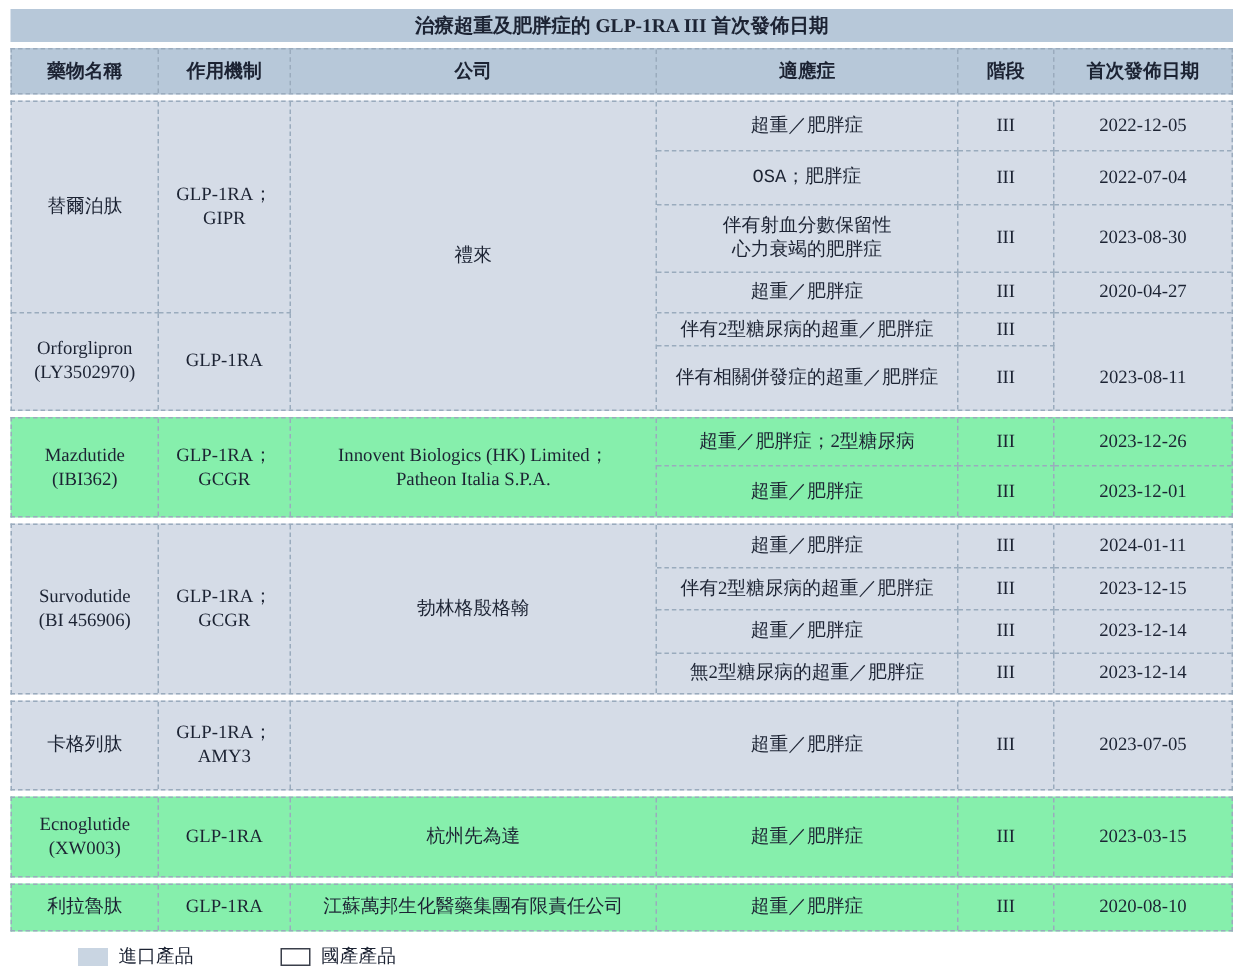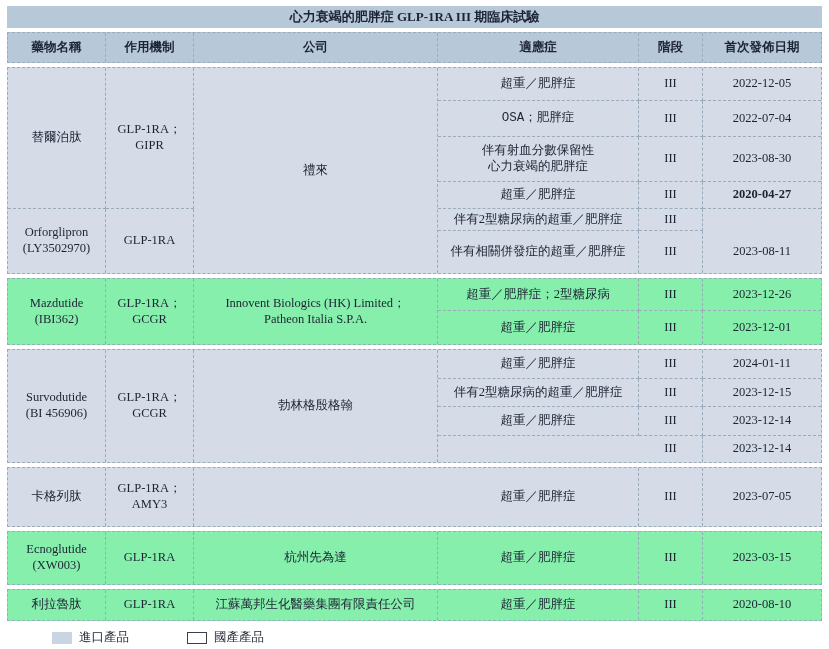--- a/index.html
+++ b/index.html
@@ -44,21 +44,21 @@
   .swatch-imported{background:#c9d5e2;}
   .swatch-domestic{background:#fff;border:1px solid #3a3f4a;}
   .legend-item{display:flex;align-items:center;}
   .legend-item + .legend-item{margin-left:58px;}
 </style>
 </head>
 <body>
 
 <div class="page">
 
-  <div class="title-bar">心力衰竭的肥胖症 GLP-1RA III 期臨床試驗</div>
+  <div class="title-bar">治療超重及肥胖症的 GLP-1RA III 首次發佈日期</div>
 
   <div class="grid header-row">
     <div class="cell br">藥物名稱</div>
     <div class="cell br">作用機制</div>
     <div class="cell br">公司</div>
     <div class="cell br">適應症</div>
     <div class="cell br">階段</div>
     <div class="cell">首次發佈日期</div>
   </div>
 
@@ -76,21 +76,21 @@
         <div class="cell bb" style="grid-area: 1 / 6 / span 1;">2022-12-05</div>
         <div class="cell br bb" style="grid-area: 2 / 4 / span 1; font-family: Liberation Mono, monospace;">OSA；肥胖症</div>
         <div class="cell br bb" style="grid-area: 2 / 5 / span 1;">III</div>
         <div class="cell bb" style="grid-area: 2 / 6 / span 1;">2022-07-04</div>
         <div class="cell br bb" style="grid-area: 3 / 4 / span 1;">伴有射血分數保留性
 心力衰竭的肥胖症</div>
         <div class="cell br bb" style="grid-area: 3 / 5 / span 1;">III</div>
         <div class="cell bb" style="grid-area: 3 / 6 / span 1;">2023-08-30</div>
         <div class="cell br bb" style="grid-area: 4 / 4 / span 1;">超重／肥胖症</div>
         <div class="cell br bb" style="grid-area: 4 / 5 / span 1;">III</div>
-        <div class="cell bb" style="grid-area: 4 / 6 / span 1; font-weight: bold;">2020-04-27</div>
+        <div class="cell bb" style="grid-area: 4 / 6 / span 1;">2020-04-27</div>
         <div class="cell br bb" style="grid-area: 5 / 4 / span 1;">伴有2型糖尿病的超重／肥胖症</div>
         <div class="cell br bb" style="grid-area: 5 / 5 / span 1;">III</div>
         <div class="cell br" style="grid-area: 6 / 4 / span 1;">伴有相關併發症的超重／肥胖症</div>
         <div class="cell br" style="grid-area: 6 / 5 / span 1;">III</div>
         <div class="cell " style="grid-area: 6 / 6 / span 1;">2023-08-11</div>
       </div>
       <div class="grid card" style="grid-template-rows: 32px 33px;">
         <div class="cell br" style="grid-area: 1 / 1 / span 2;">Mazdutide
 (IBI362)</div>
         <div class="cell br" style="grid-area: 1 / 2 / span 2;">GLP-1RA；
@@ -112,20 +112,21 @@
         <div class="cell br" style="grid-area: 1 / 3 / span 4;">勃林格殷格翰</div>
         <div class="cell br bb" style="grid-area: 1 / 4 / span 1;">超重／肥胖症</div>
         <div class="cell br bb" style="grid-area: 1 / 5 / span 1;">III</div>
         <div class="cell bb" style="grid-area: 1 / 6 / span 1;">2024-01-11</div>
         <div class="cell br bb" style="grid-area: 2 / 4 / span 1;">伴有2型糖尿病的超重／肥胖症</div>
         <div class="cell br bb" style="grid-area: 2 / 5 / span 1;">III</div>
         <div class="cell bb" style="grid-area: 2 / 6 / span 1;">2023-12-15</div>
         <div class="cell br bb" style="grid-area: 3 / 4 / span 1;">超重／肥胖症</div>
         <div class="cell br bb" style="grid-area: 3 / 5 / span 1;">III</div>
         <div class="cell bb" style="grid-area: 3 / 6 / span 1;">2023-12-14</div>
+        <div class="cell br" style="grid-area: 4 / 4 / span 1;">無2型糖尿病的超重／肥胖症</div>
         <div class="cell br" style="grid-area: 4 / 5 / span 1;">III</div>
         <div class="cell " style="grid-area: 4 / 6 / span 1;">2023-12-14</div>
       </div>
       <div class="grid card shaded" style="grid-template-rows: 58px;">
         <div class="cell br" style="grid-area: 1 / 1 / span 1;">卡格列肽</div>
         <div class="cell br" style="grid-area: 1 / 2 / span 1;">GLP-1RA；
 AMY3</div>
         <div class="cell br" style="grid-area: 1 / 4 / span 1;">超重／肥胖症</div>
         <div class="cell br" style="grid-area: 1 / 5 / span 1;">III</div>
         <div class="cell " style="grid-area: 1 / 6 / span 1;">2023-07-05</div>

